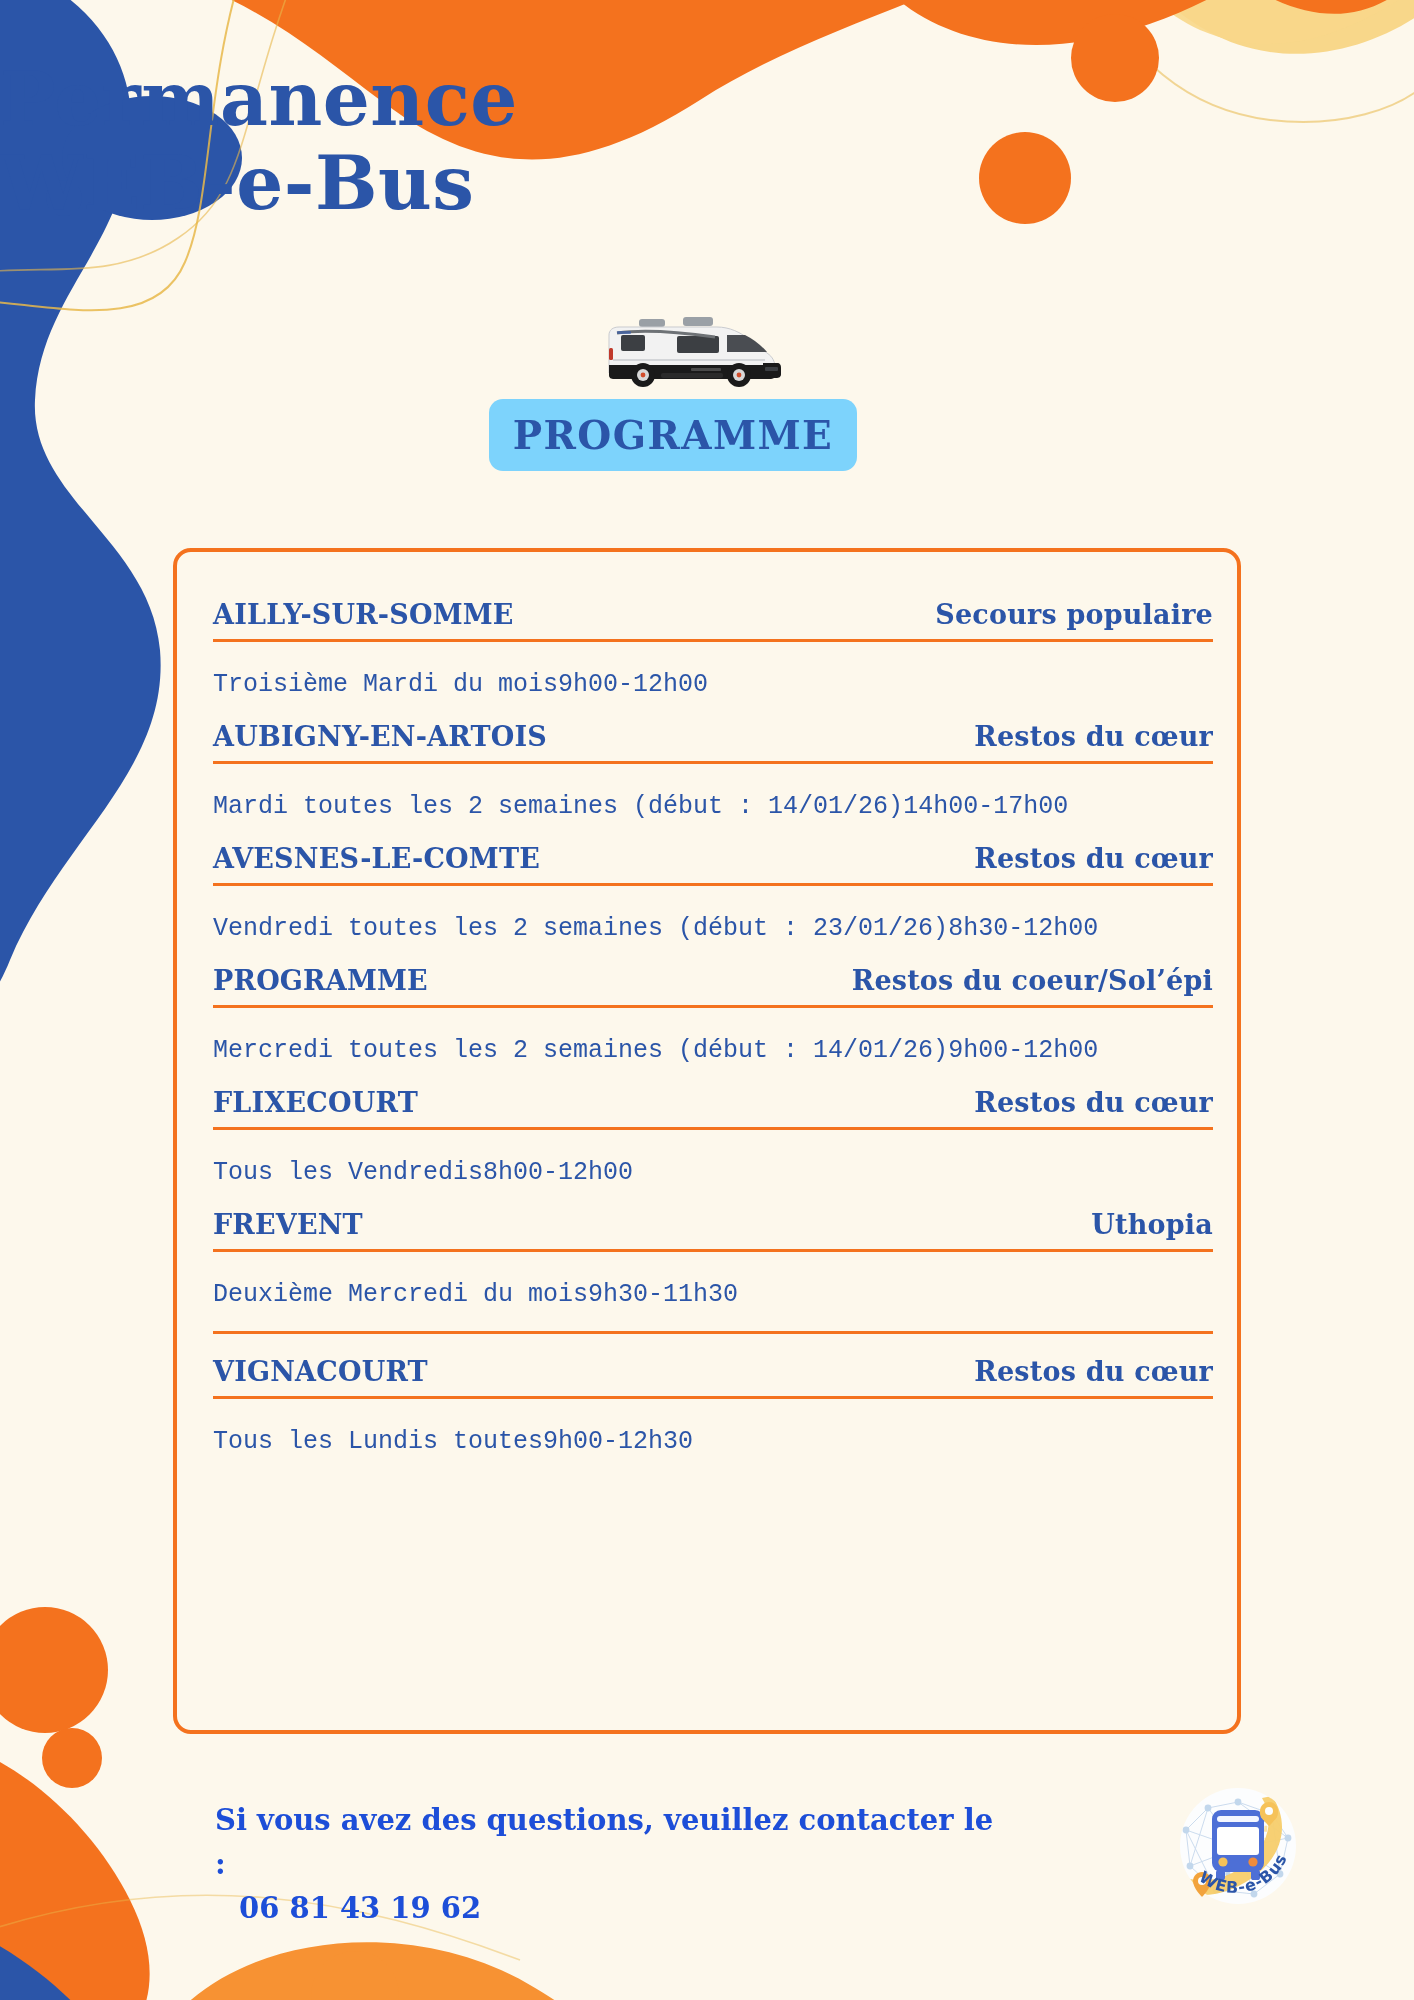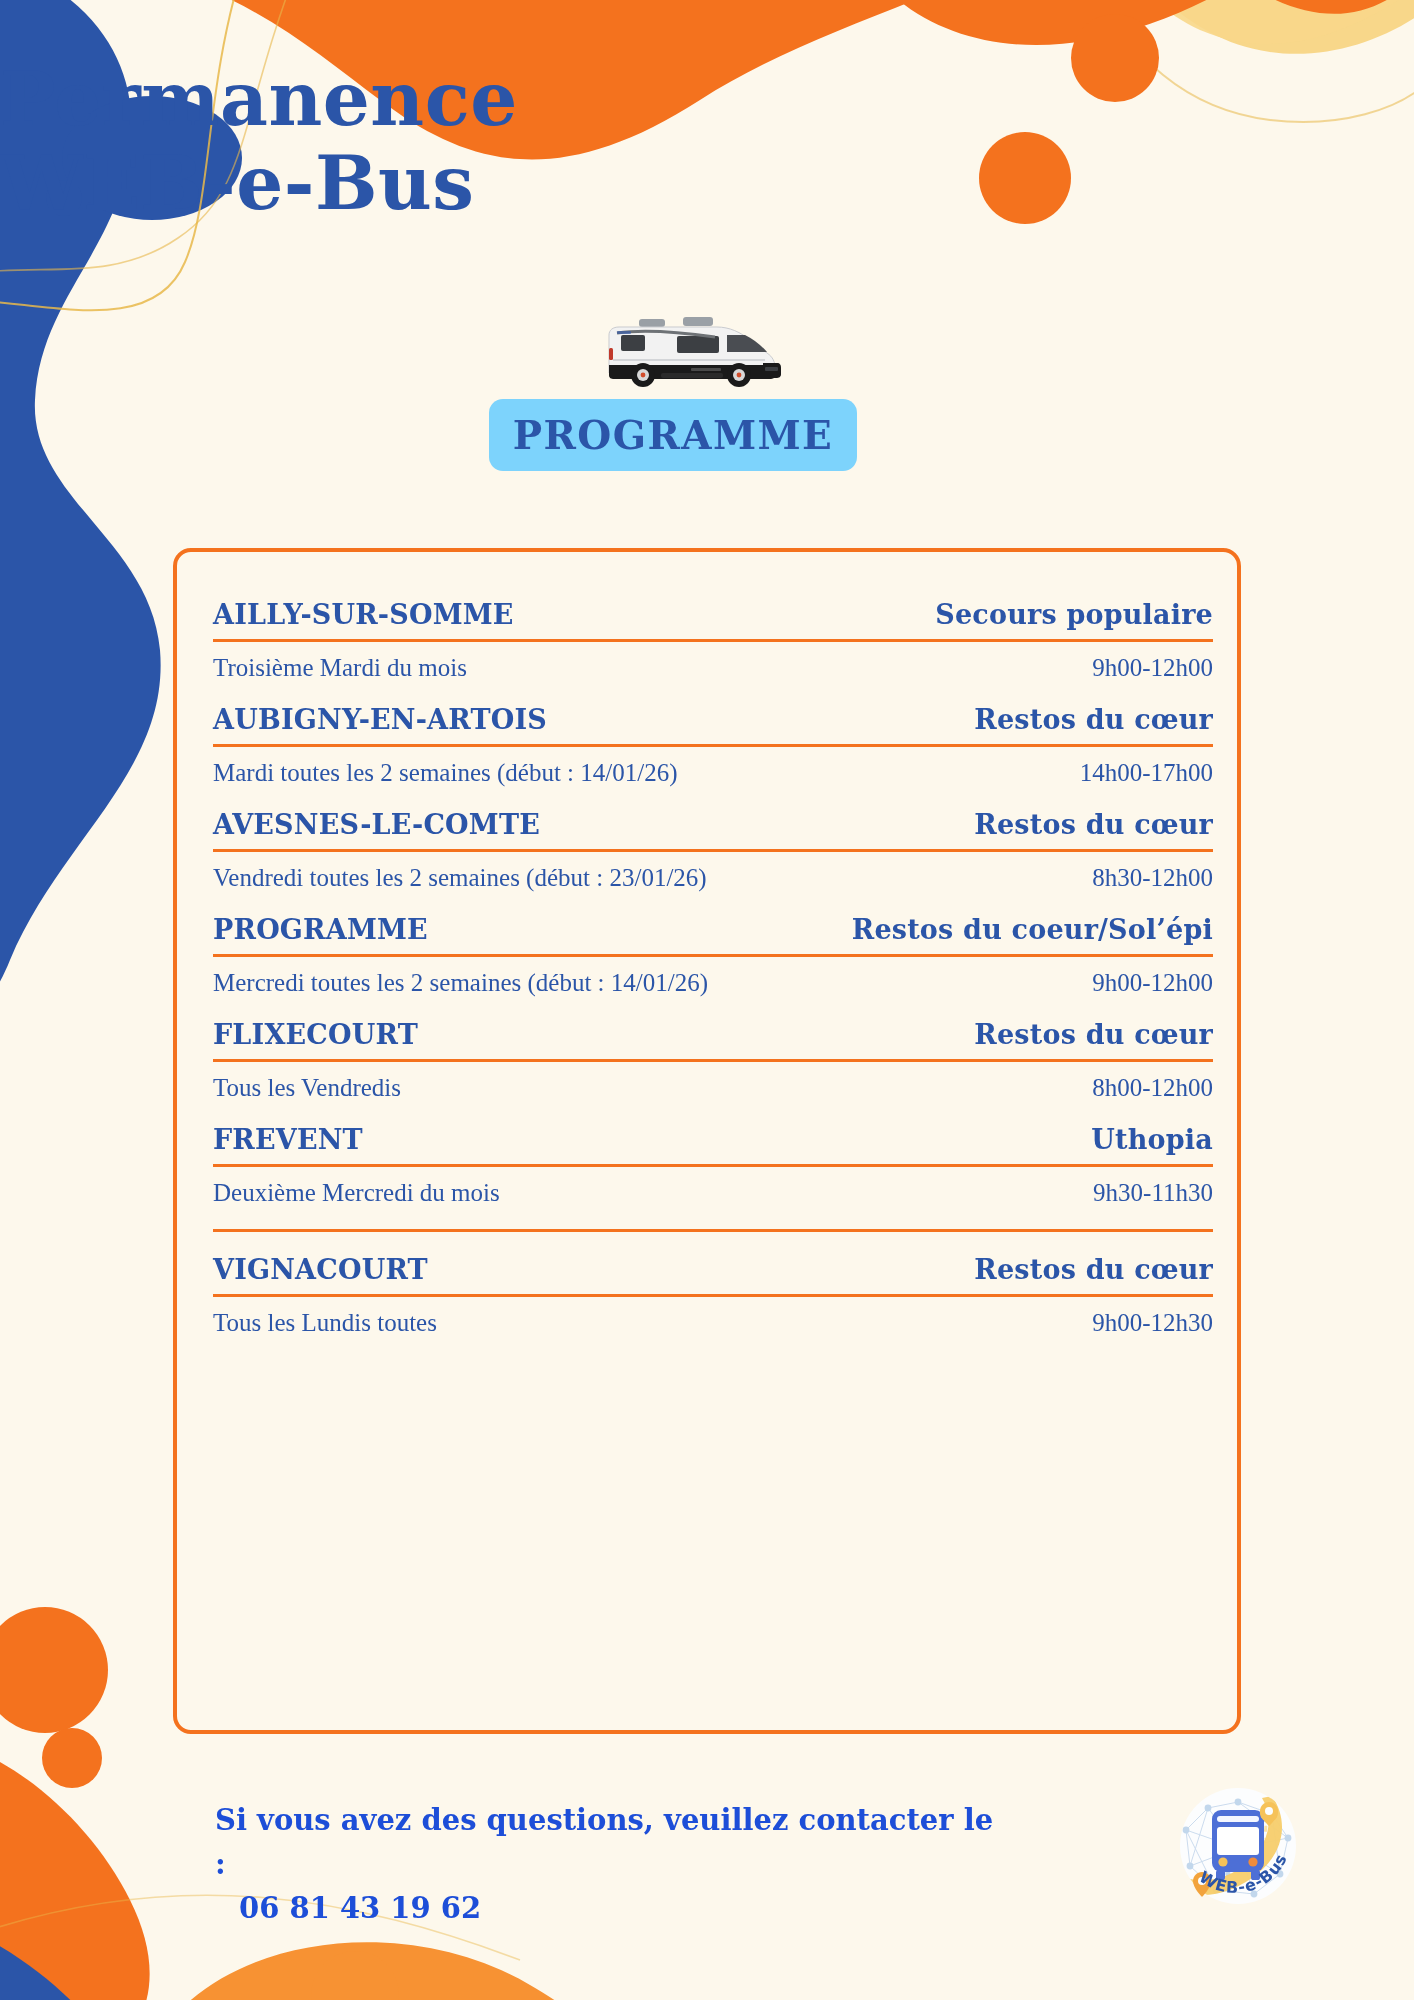--- a/index.html
+++ b/index.html
@@ -96,27 +96,27 @@
   }
   .town{white-space:nowrap;}
   .org{white-space:nowrap;text-align:right;}
   .divider{
     height:3px;
     background:#F4721E;
     width:100%;
   }
   .row-sub{
     display:flex;
-    justify-content:space-between;
+    justify-content:flex-start;
     align-items:baseline;
     color:#2B55A8;
-    font-family:Liberation Serif, serif;
+    font-family:Liberation Mono, monospace;
     font-size:25px;
     font-weight:400;
-    padding-top:12px;
+    padding-top:28px;
   }
   .freq{white-space:nowrap;}
   .hours{white-space:nowrap;text-align:right;}
 
   
   .footer{
     position:absolute;
     left:215px;top:1798px;
     width:780px;
     color:#1d4ed8;

